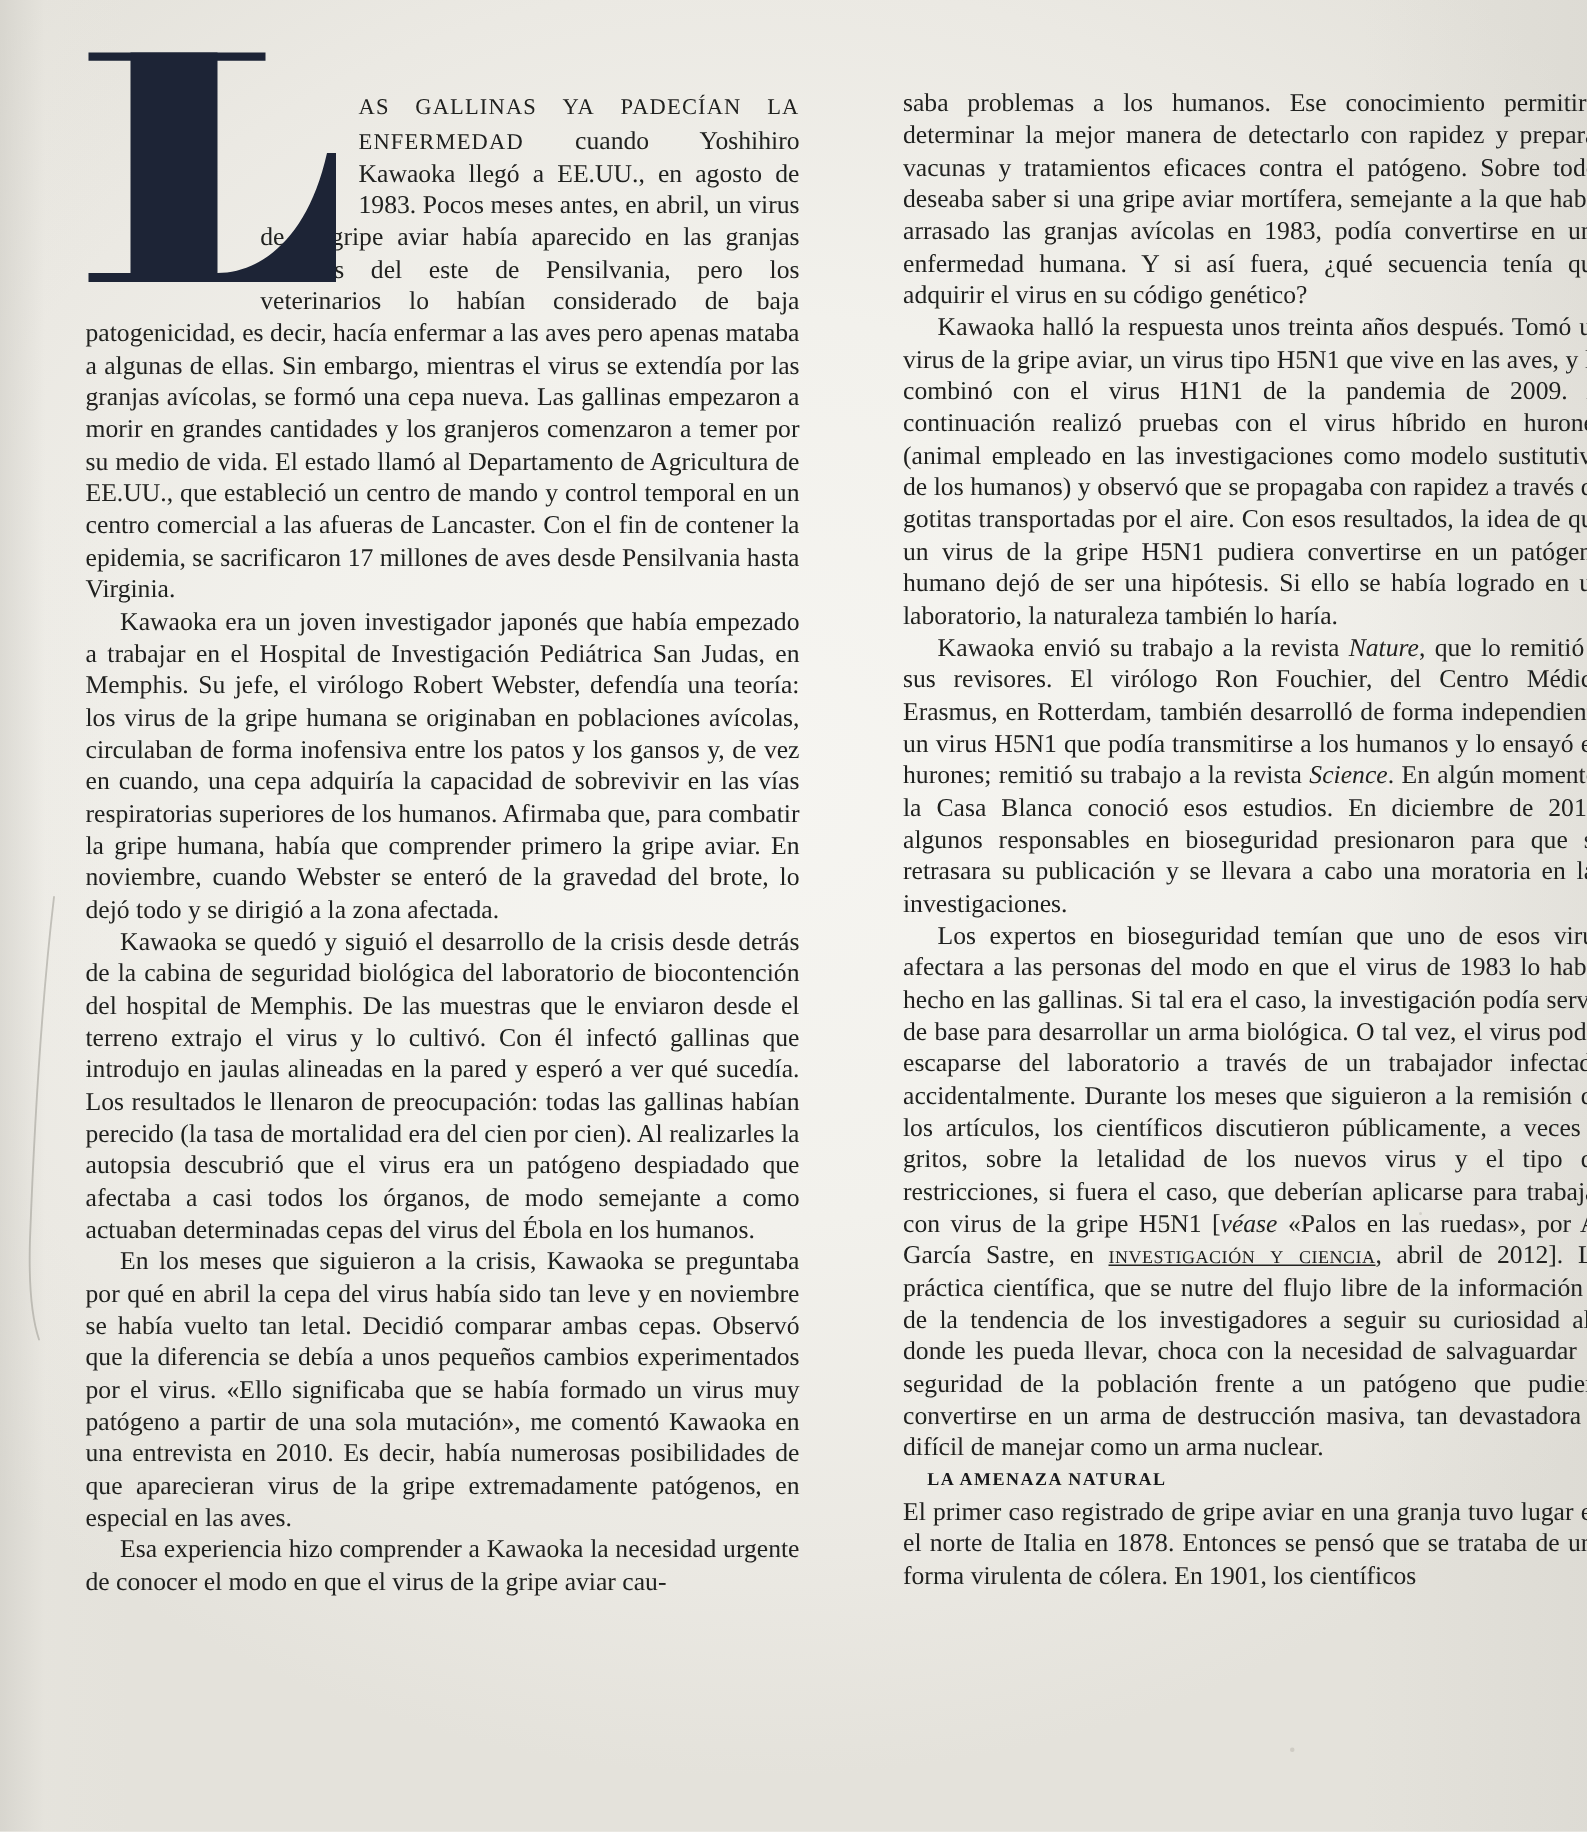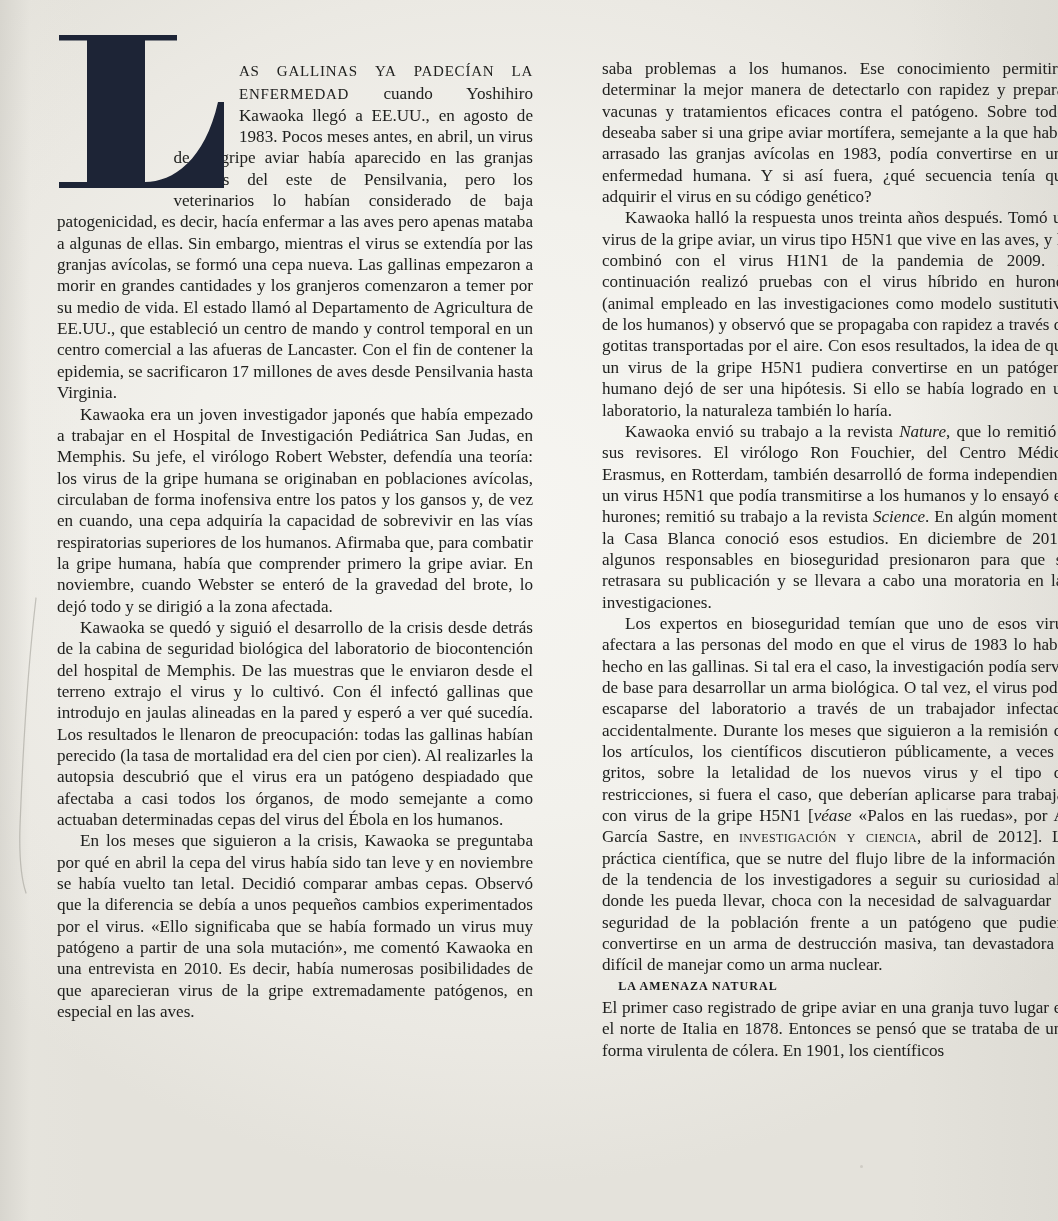--- a/index.html
+++ b/index.html
@@ -92,20 +92,21 @@
     text-transform: lowercase;
     letter-spacing: .035em;
     font-size: 22px;
   }
 
   em, .ital { }
   .sc-ref {
     font-variant: small-caps;
     text-transform: lowercase;
     letter-spacing: .02em;
+    text-decoration: underline;
   }
 
   
   .section-head {
     margin: 13px 0 1px 0;
     text-indent: 0;
     text-align: left;
     font-weight: bold;
     font-size: 12px;
     letter-spacing: .085em;
@@ -152,20 +153,21 @@
       </span>
       <span class="smallcaps">AS GALLINAS YA PADECÍAN LA ENFERMEDAD</span><span> cuando Yoshihiro Kawaoka llegó a EE.UU., en agosto de 1983. Pocos meses antes, en abril, un virus de la gripe aviar había aparecido en las granjas avícolas del este de Pensilvania, pero los veterinarios lo habían considerado de baja patogenicidad, es decir, hacía enfermar a las aves pero apenas mataba a algunas de ellas. Sin embargo, mientras el virus se extendía por las granjas avícolas, se formó una cepa nueva. Las gallinas empezaron a morir en grandes cantidades y los granjeros comenzaron a temer por su medio de vida. El estado llamó al Departamento de Agricultura de EE.UU., que estableció un centro de mando y control temporal en un centro comercial a las afueras de Lancaster. Con el fin de contener la epidemia, se sacrificaron 17 millones de aves desde Pensilvania hasta Virginia.</span>
     </p>
 
     <p>Kawaoka era un joven investigador japonés que había empezado a trabajar en el Hospital de Investigación Pediátrica San Judas, en Memphis. Su jefe, el virólogo Robert Webster, defendía una teoría: los virus de la gripe humana se originaban en poblaciones avícolas, circulaban de forma inofensiva entre los patos y los gansos y, de vez en cuando, una cepa adquiría la capacidad de sobrevivir en las vías respiratorias superiores de los humanos. Afirmaba que, para combatir la gripe humana, había que comprender primero la gripe aviar. En noviembre, cuando Webster se enteró de la gravedad del brote, lo dejó todo y se dirigió a la zona afectada.</p>
 
     <p>Kawaoka se quedó y siguió el desarrollo de la crisis desde detrás de la cabina de seguridad biológica del laboratorio de biocontención del hospital de Memphis. De las muestras que le enviaron desde el terreno extrajo el virus y lo cultivó. Con él infectó gallinas que introdujo en jaulas alineadas en la pared y esperó a ver qué sucedía. Los resultados le llenaron de preocupación: todas las gallinas habían perecido (la tasa de mortalidad era del cien por cien). Al realizarles la autopsia descubrió que el virus era un patógeno despiadado que afectaba a casi todos los órganos, de modo semejante a como actuaban determinadas cepas del virus del Ébola en los humanos.</p>
 
     <p>En los meses que siguieron a la crisis, Kawaoka se preguntaba por qué en abril la cepa del virus había sido tan leve y en noviembre se había vuelto tan letal. Decidió comparar ambas cepas. Observó que la diferencia se debía a unos pequeños cambios experimentados por el virus. «Ello significaba que se había formado un virus muy patógeno a partir de una sola mutación», me comentó Kawaoka en una entrevista en 2010. Es decir, había numerosas posibilidades de que aparecieran virus de la gripe extremadamente patógenos, en especial en las aves.</p>
 
+    <p>Esa experiencia hizo comprender a Kawaoka la necesidad urgente de conocer el modo en que el virus de la gripe aviar cau-</p>
   </div>
 
   <div class="col col-right">
 
     <p class="first">saba problemas a los humanos. Ese conocimiento permitiría determinar la mejor manera de detectarlo con rapidez y preparar vacunas y tratamientos eficaces contra el patógeno. Sobre todo, deseaba saber si una gripe aviar mortífera, semejante a la que había arrasado las granjas avícolas en 1983, podía convertirse en una enfermedad humana. Y si así fuera, ¿qué secuencia tenía que adquirir el virus en su código genético?</p>
 
     <p>Kawaoka halló la respuesta unos treinta años después. Tomó un virus de la gripe aviar, un virus tipo H5N1 que vive en las aves, y lo combinó con el virus H1N1 de la pandemia de 2009. A continuación realizó pruebas con el virus híbrido en hurones (animal empleado en las investigaciones como modelo sustitutivo de los humanos) y observó que se propagaba con rapidez a través de gotitas transportadas por el aire. Con esos resultados, la idea de que un virus de la gripe H5N1 pudiera convertirse en un patógeno humano dejó de ser una hipótesis. Si ello se había logrado en un laboratorio, la naturaleza también lo haría.</p>
 
     <p>Kawaoka envió su trabajo a la revista <em>Nature</em>, que lo remitió a sus revisores. El virólogo Ron Fouchier, del Centro Médico Erasmus, en Rotterdam, también desarrolló de forma independiente un virus H5N1 que podía transmitirse a los humanos y lo ensayó en hurones; remitió su trabajo a la revista <em>Science</em>. En algún momento, la Casa Blanca conoció esos estudios. En diciembre de 2011, algunos responsables en bioseguridad presionaron para que se retrasara su publicación y se llevara a cabo una moratoria en las investigaciones.</p>
 

